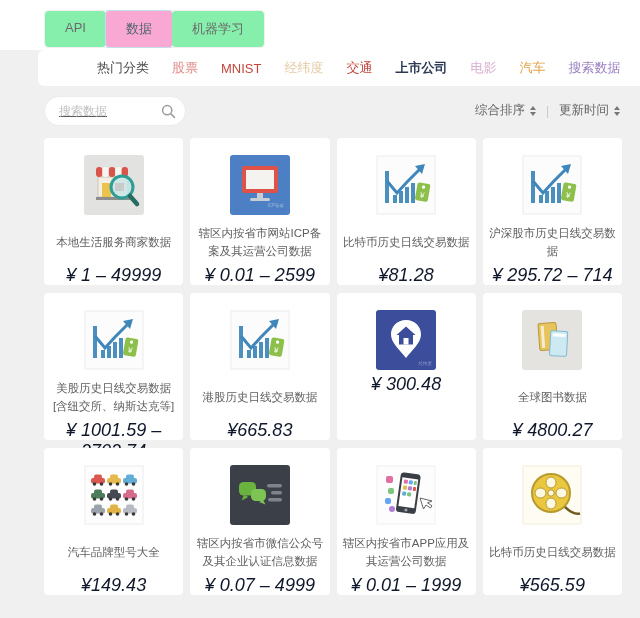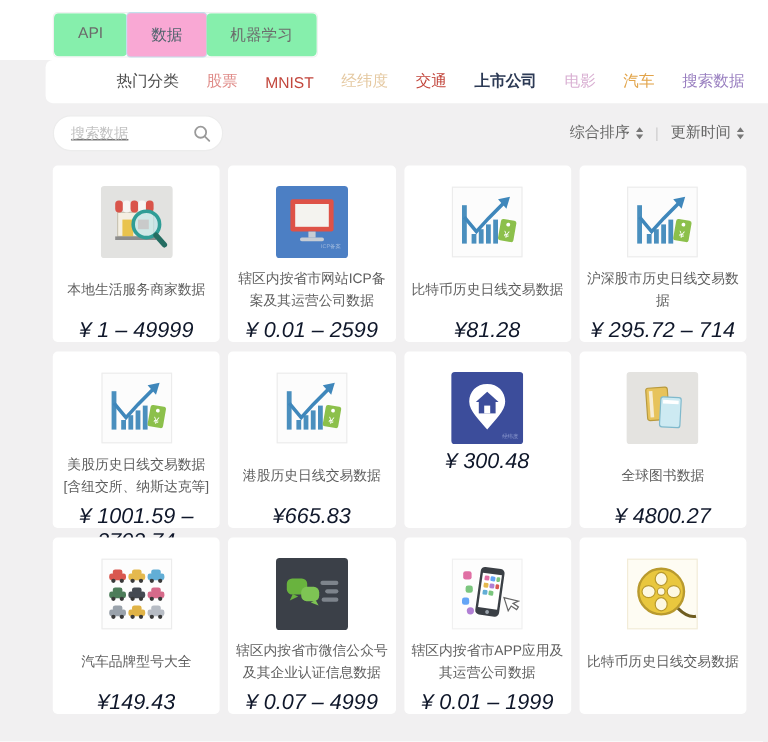--- a/index.html
+++ b/index.html
@@ -368,16 +368,17 @@
    <circle cx="29" cy="28" r="19" fill="#e9c73e" stroke="#b99a2e" stroke-width="2"></circle>
    <ellipse cx="29" cy="17.5" rx="5" ry="5.5" fill="#fdf8e2" stroke="#b99a2e"></ellipse>
    <ellipse cx="29" cy="38.5" rx="5" ry="5.5" fill="#fdf8e2" stroke="#b99a2e"></ellipse>
    <ellipse cx="18.5" cy="28" rx="5.5" ry="5" fill="#fdf8e2" stroke="#b99a2e"></ellipse>
    <ellipse cx="39.5" cy="28" rx="5.5" ry="5" fill="#fdf8e2" stroke="#b99a2e"></ellipse>
    <circle cx="29" cy="28" r="3.2" fill="#fdf8e2" stroke="#b99a2e"></circle>
    <path d="M43 42 Q51 50 58 48.5" stroke="#6f5d20" stroke-width="2.5" fill="none"></path>
           </svg>
         </div>
         <div class="card-title">比特币历史日线交易数据</div>
+        <div class="card-price">¥565.59</div>
       </div>
     </div>
 
 </div>
 
 </body></html>

